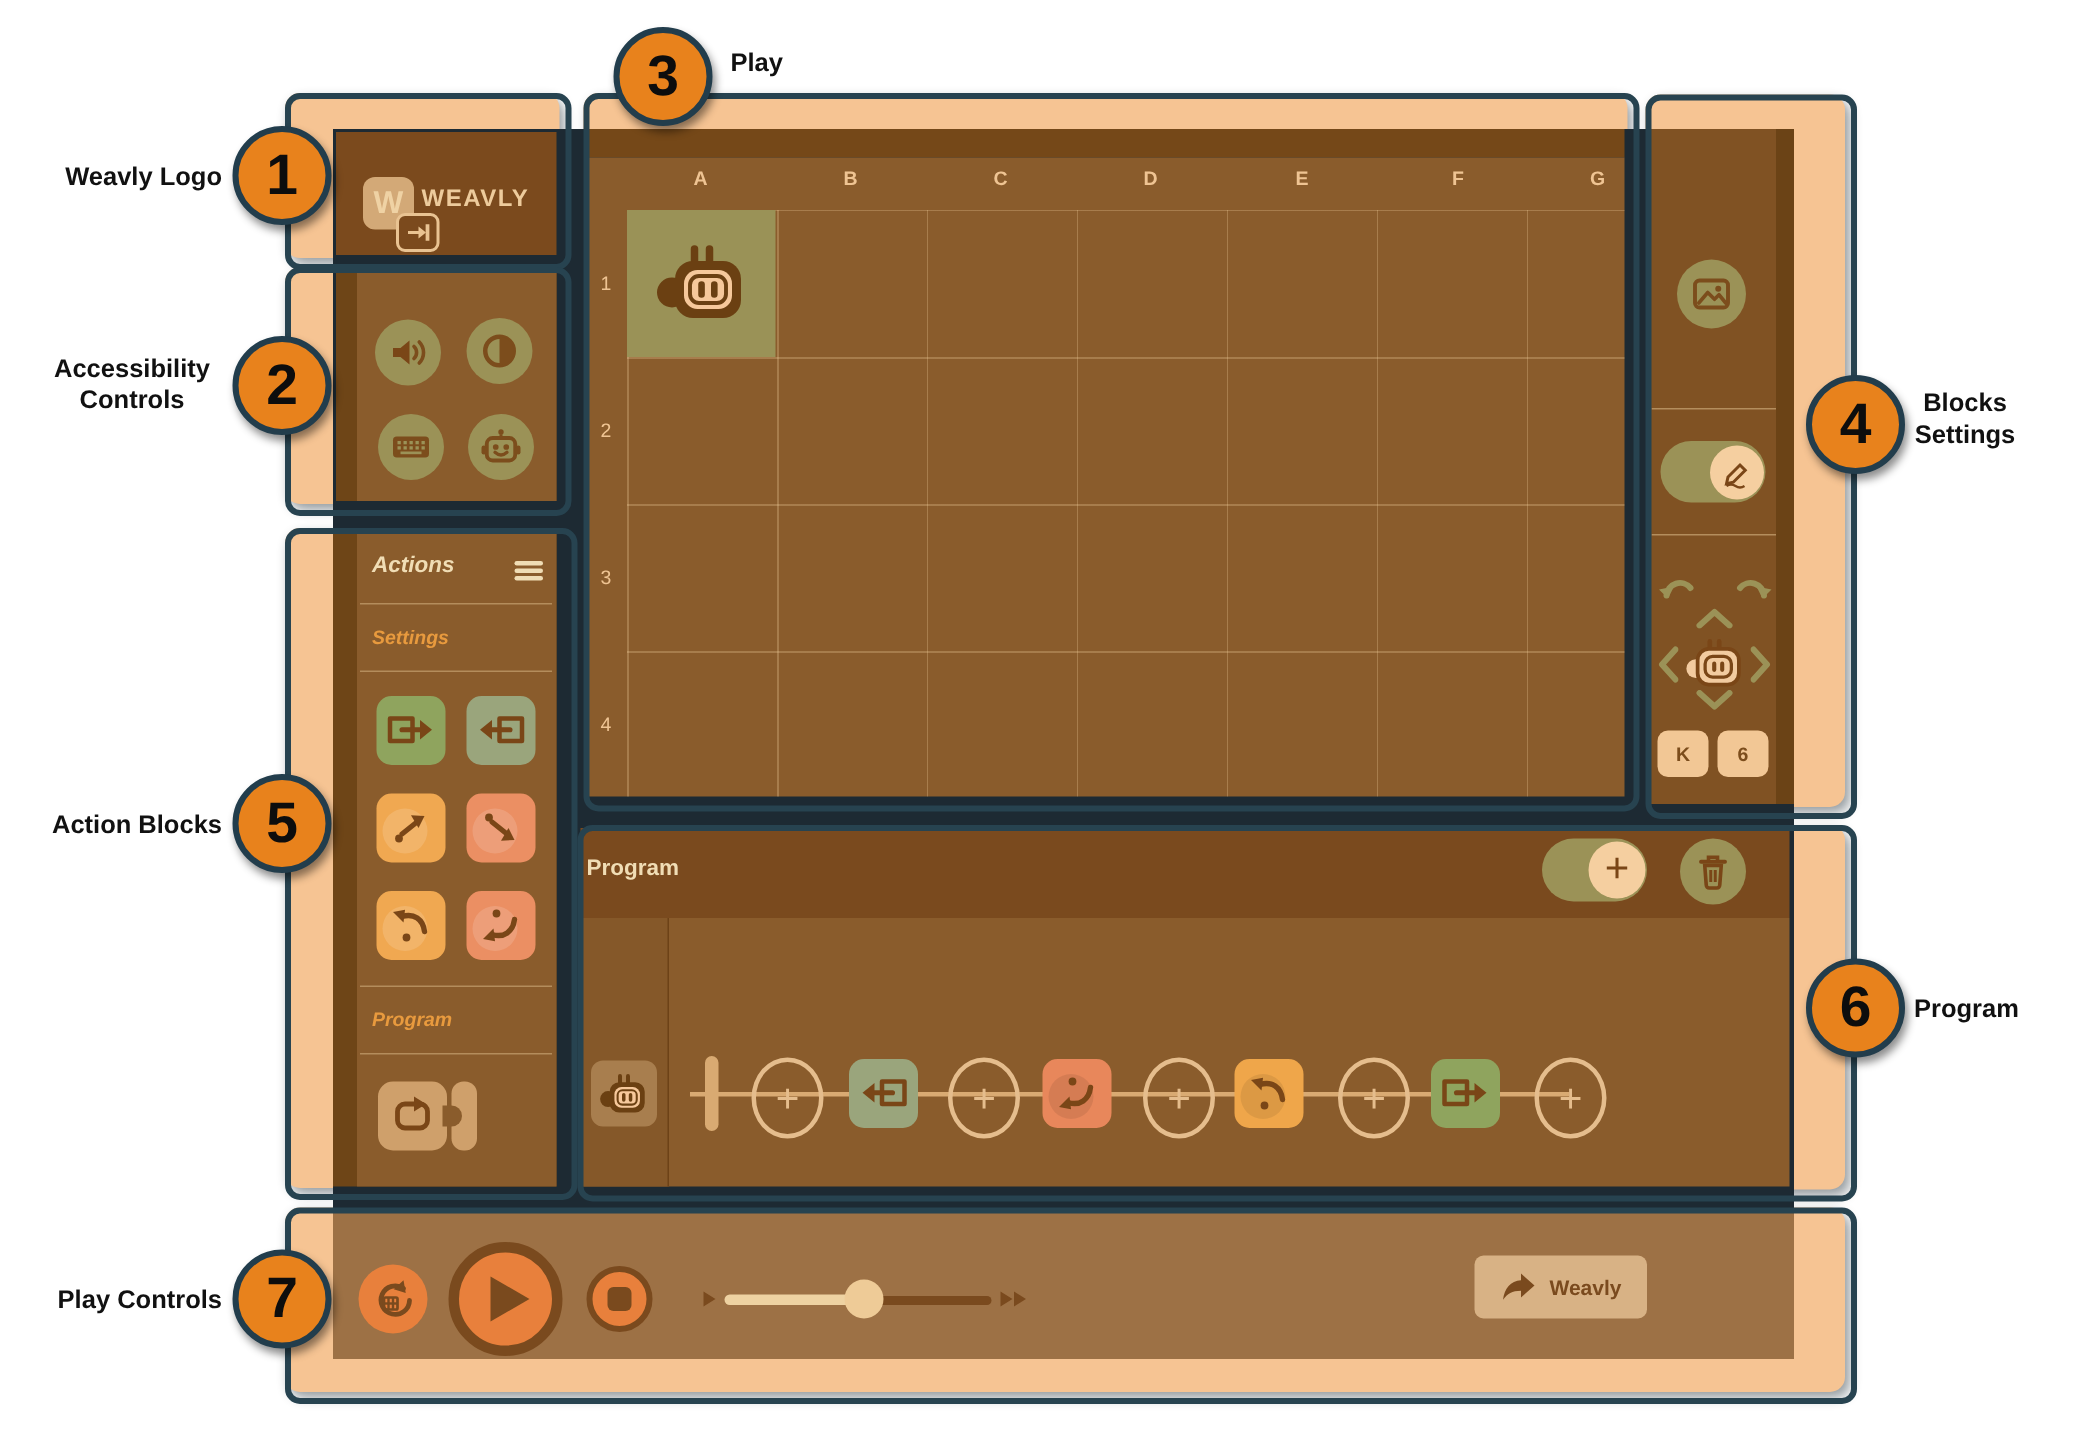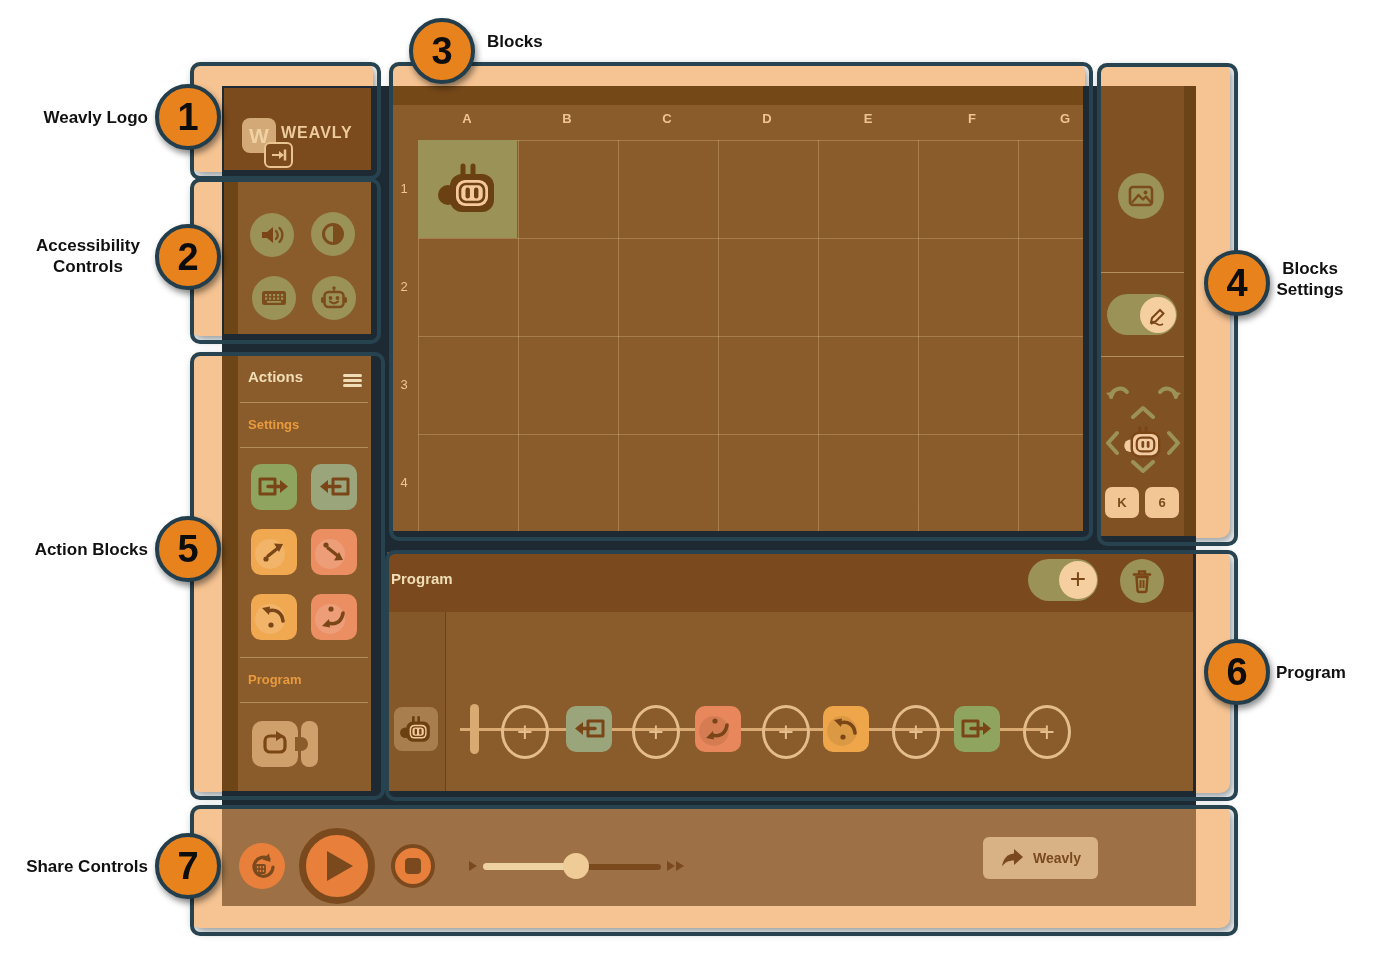--- a/index.html
+++ b/index.html
@@ -119,21 +119,21 @@
         <rect x="4.5" y="7" width="19" height="15" rx="4" fill="none" stroke="#7c4d1c" stroke-width="2.6"></rect>
         <rect x="1" y="12" width="3" height="6" rx="1.5" fill="#7c4d1c"></rect>
           <rect x="24" y="12" width="3" height="6" rx="1.5" fill="#7c4d1c"></rect>
         <circle cx="10.5" cy="13" r="1.9" fill="#7c4d1c"></circle>
           <circle cx="17.5" cy="13" r="1.9" fill="#7c4d1c"></circle>
         <path d="M10,16.5 q4,3.6 8,0" fill="none" stroke="#7c4d1c" stroke-width="2.2" stroke-linecap="round"></path>
       </svg>
     </div>
   </div>
 
-  <div class="content" style="left:222px;top:354px;width:149px;height:437px;background:#6e4517;">
+  <div class="content" style="left:222px;top:354px;width:149px;height:437px;background:#6e4517;font-style:italic;">
     <div class="abs panel" style="left:16px;top:0;width:133px;height:437px;"></div>
     <span class="panel-title" style="left:26px;top:14px;">Actions</span>
     <div class="hamb" style="left:121px;top:20px;">
         <i></i>
         <i></i>
         <i></i>
       </div>
     <div class="divider" style="left:18px;top:48px;width:128px;"></div>
     <span class="sec-label" style="left:26px;top:63px;">Settings</span>
     <div class="divider" style="left:18px;top:93px;width:128px;"></div>
@@ -419,35 +419,35 @@
   <div class="calabel" style="left:20px;top:107px;width:128px;text-align:right;">Weavly Logo</div>
 
   <div class="callout" style="left:155px;top:224px;">
       <span>2</span>
     </div>
   <div class="calabel" style="left:28px;top:235px;width:120px;text-align:center;">Accessibility Controls</div>
 
   <div class="callout" style="left:409px;top:18px;">
       <span>3</span>
     </div>
-  <div class="calabel" style="left:487px;top:31px;width:100px;">Blocks</div>
+  <div class="calabel" style="left:487px;top:31px;width:100px;">Play</div>
 
   <div class="callout" style="left:1204px;top:250px;">
       <span>4</span>
     </div>
   <div class="calabel" style="left:1272px;top:258px;width:76px;text-align:center;">Blocks Settings</div>
 
   <div class="callout" style="left:155px;top:516px;">
       <span>5</span>
     </div>
   <div class="calabel" style="left:20px;top:539px;width:128px;text-align:right;">Action Blocks</div>
 
   <div class="callout" style="left:1204px;top:639px;">
       <span>6</span>
     </div>
   <div class="calabel" style="left:1276px;top:662px;width:110px;">Program</div>
 
   <div class="callout" style="left:155px;top:833px;">
       <span>7</span>
     </div>
-  <div class="calabel" style="left:20px;top:856px;width:128px;text-align:right;">Share Controls</div>
+  <div class="calabel" style="left:20px;top:856px;width:128px;text-align:right;">Play Controls</div>
 
 </div>
 
 </body></html>

